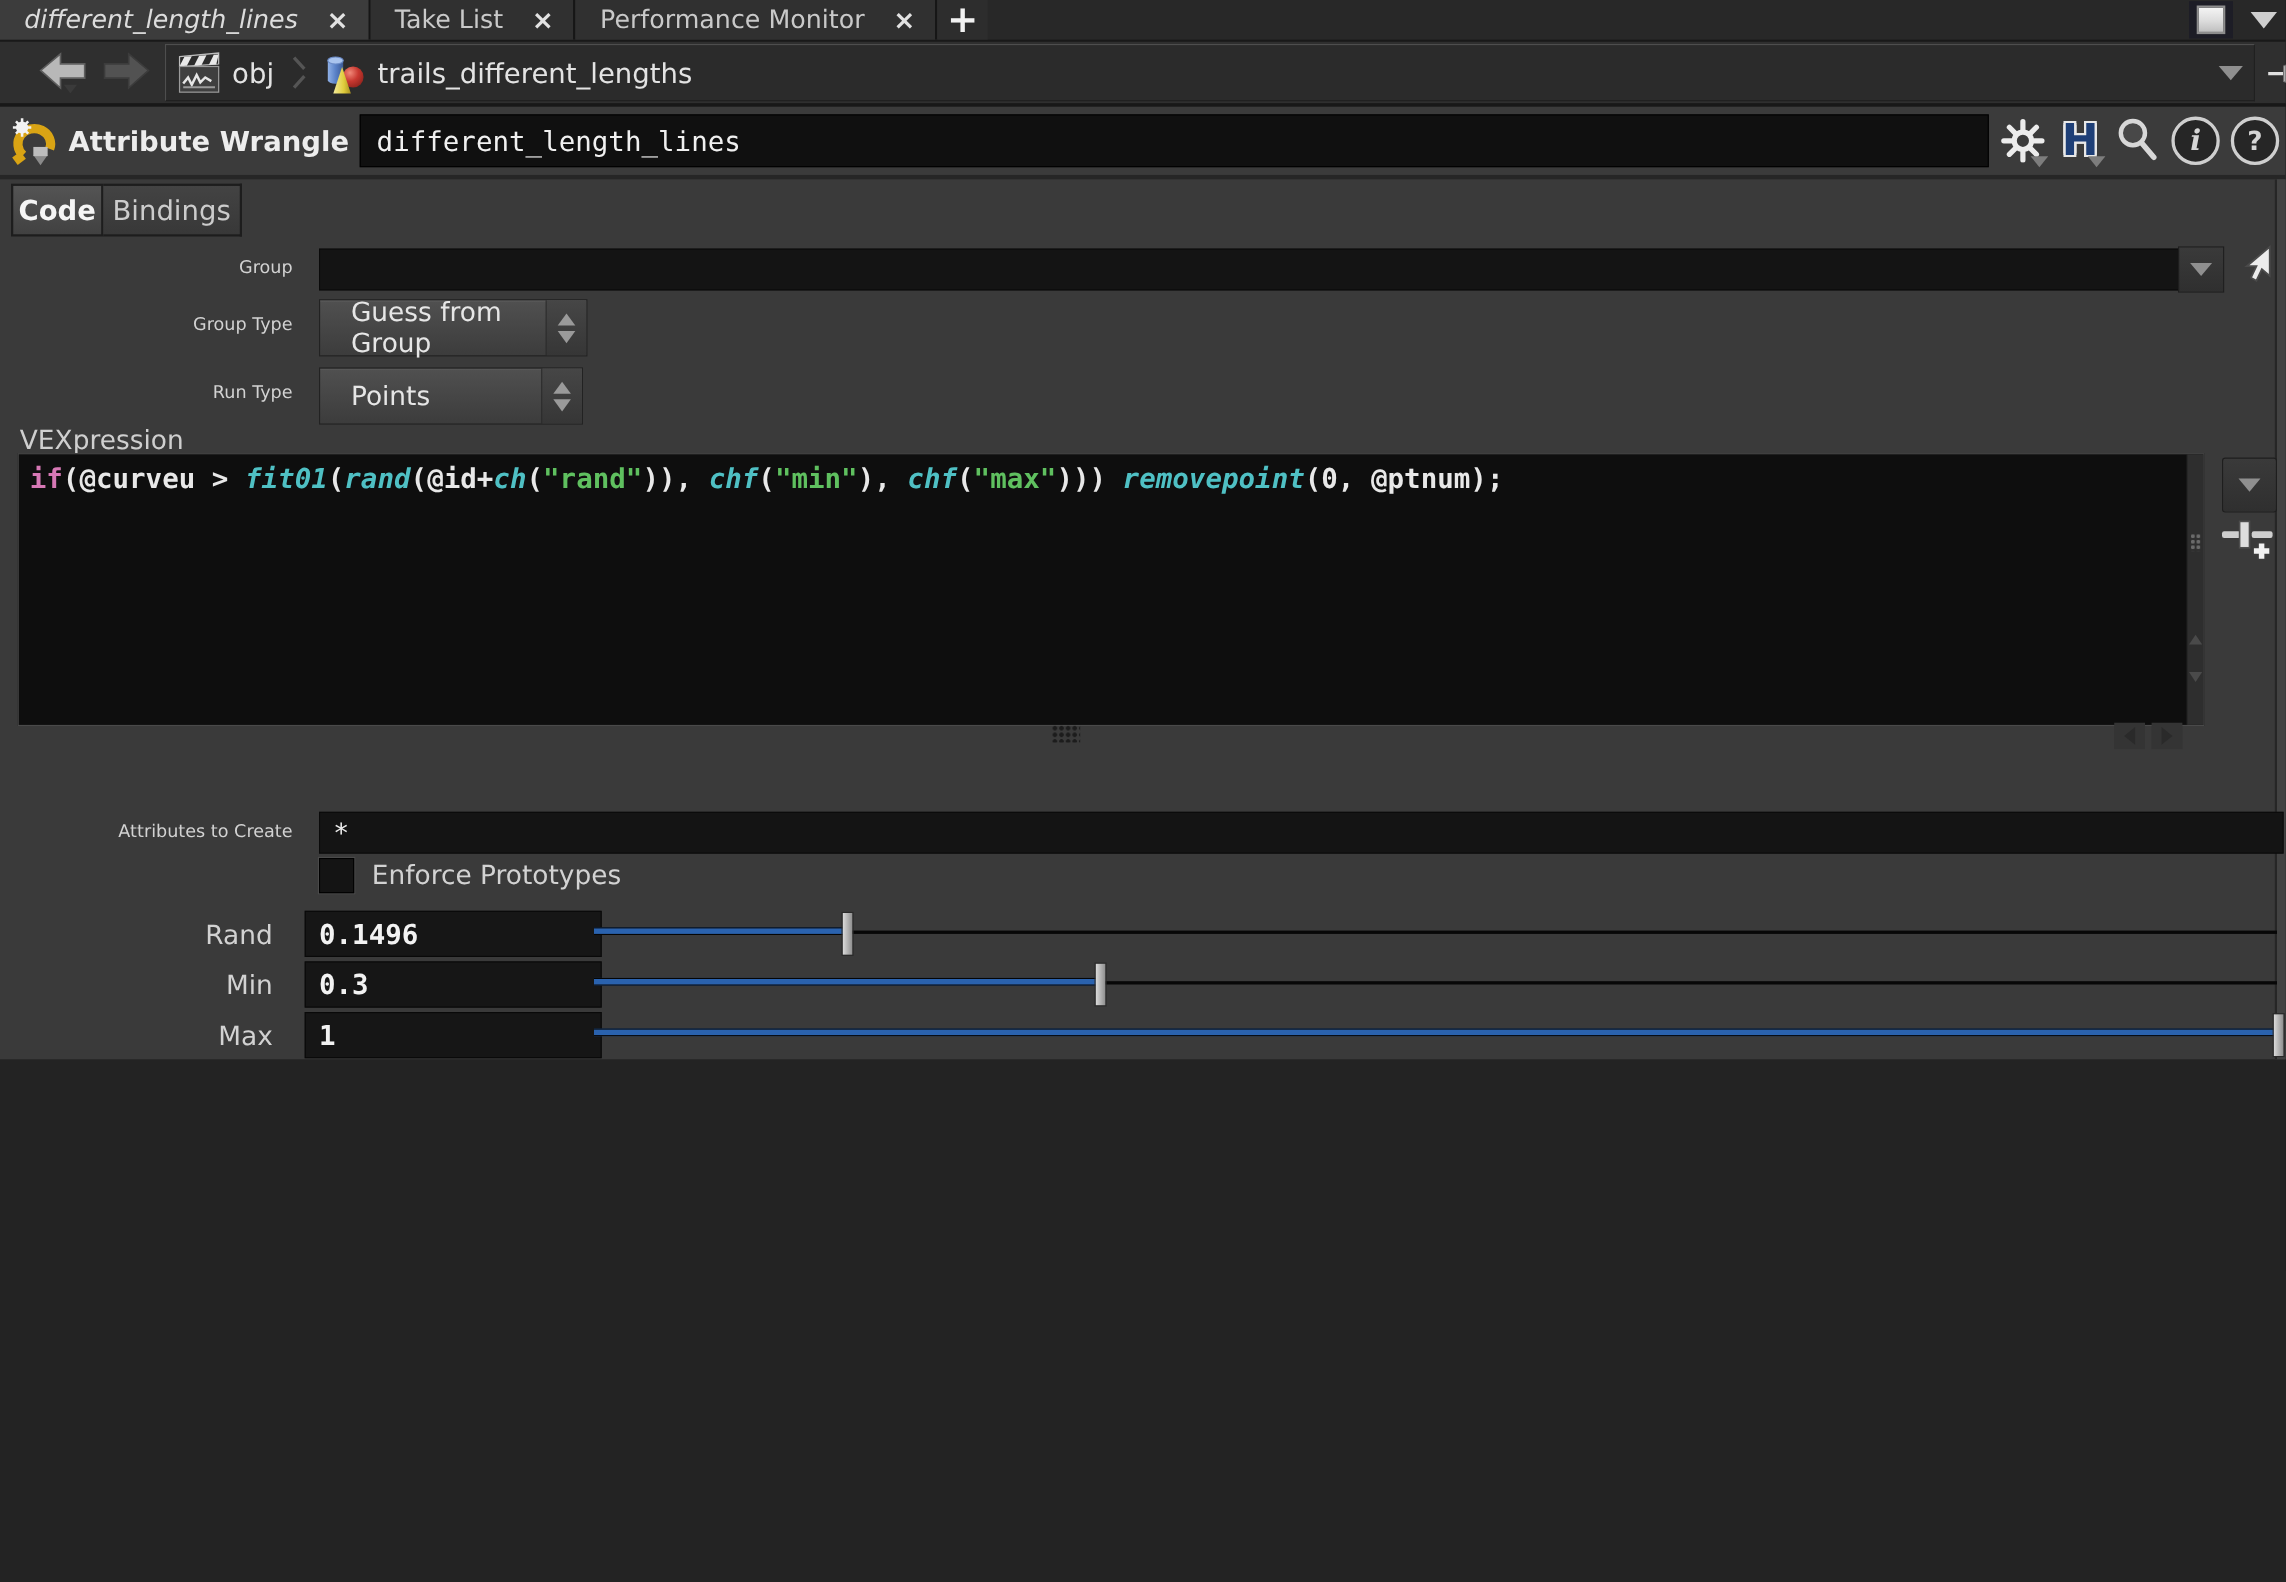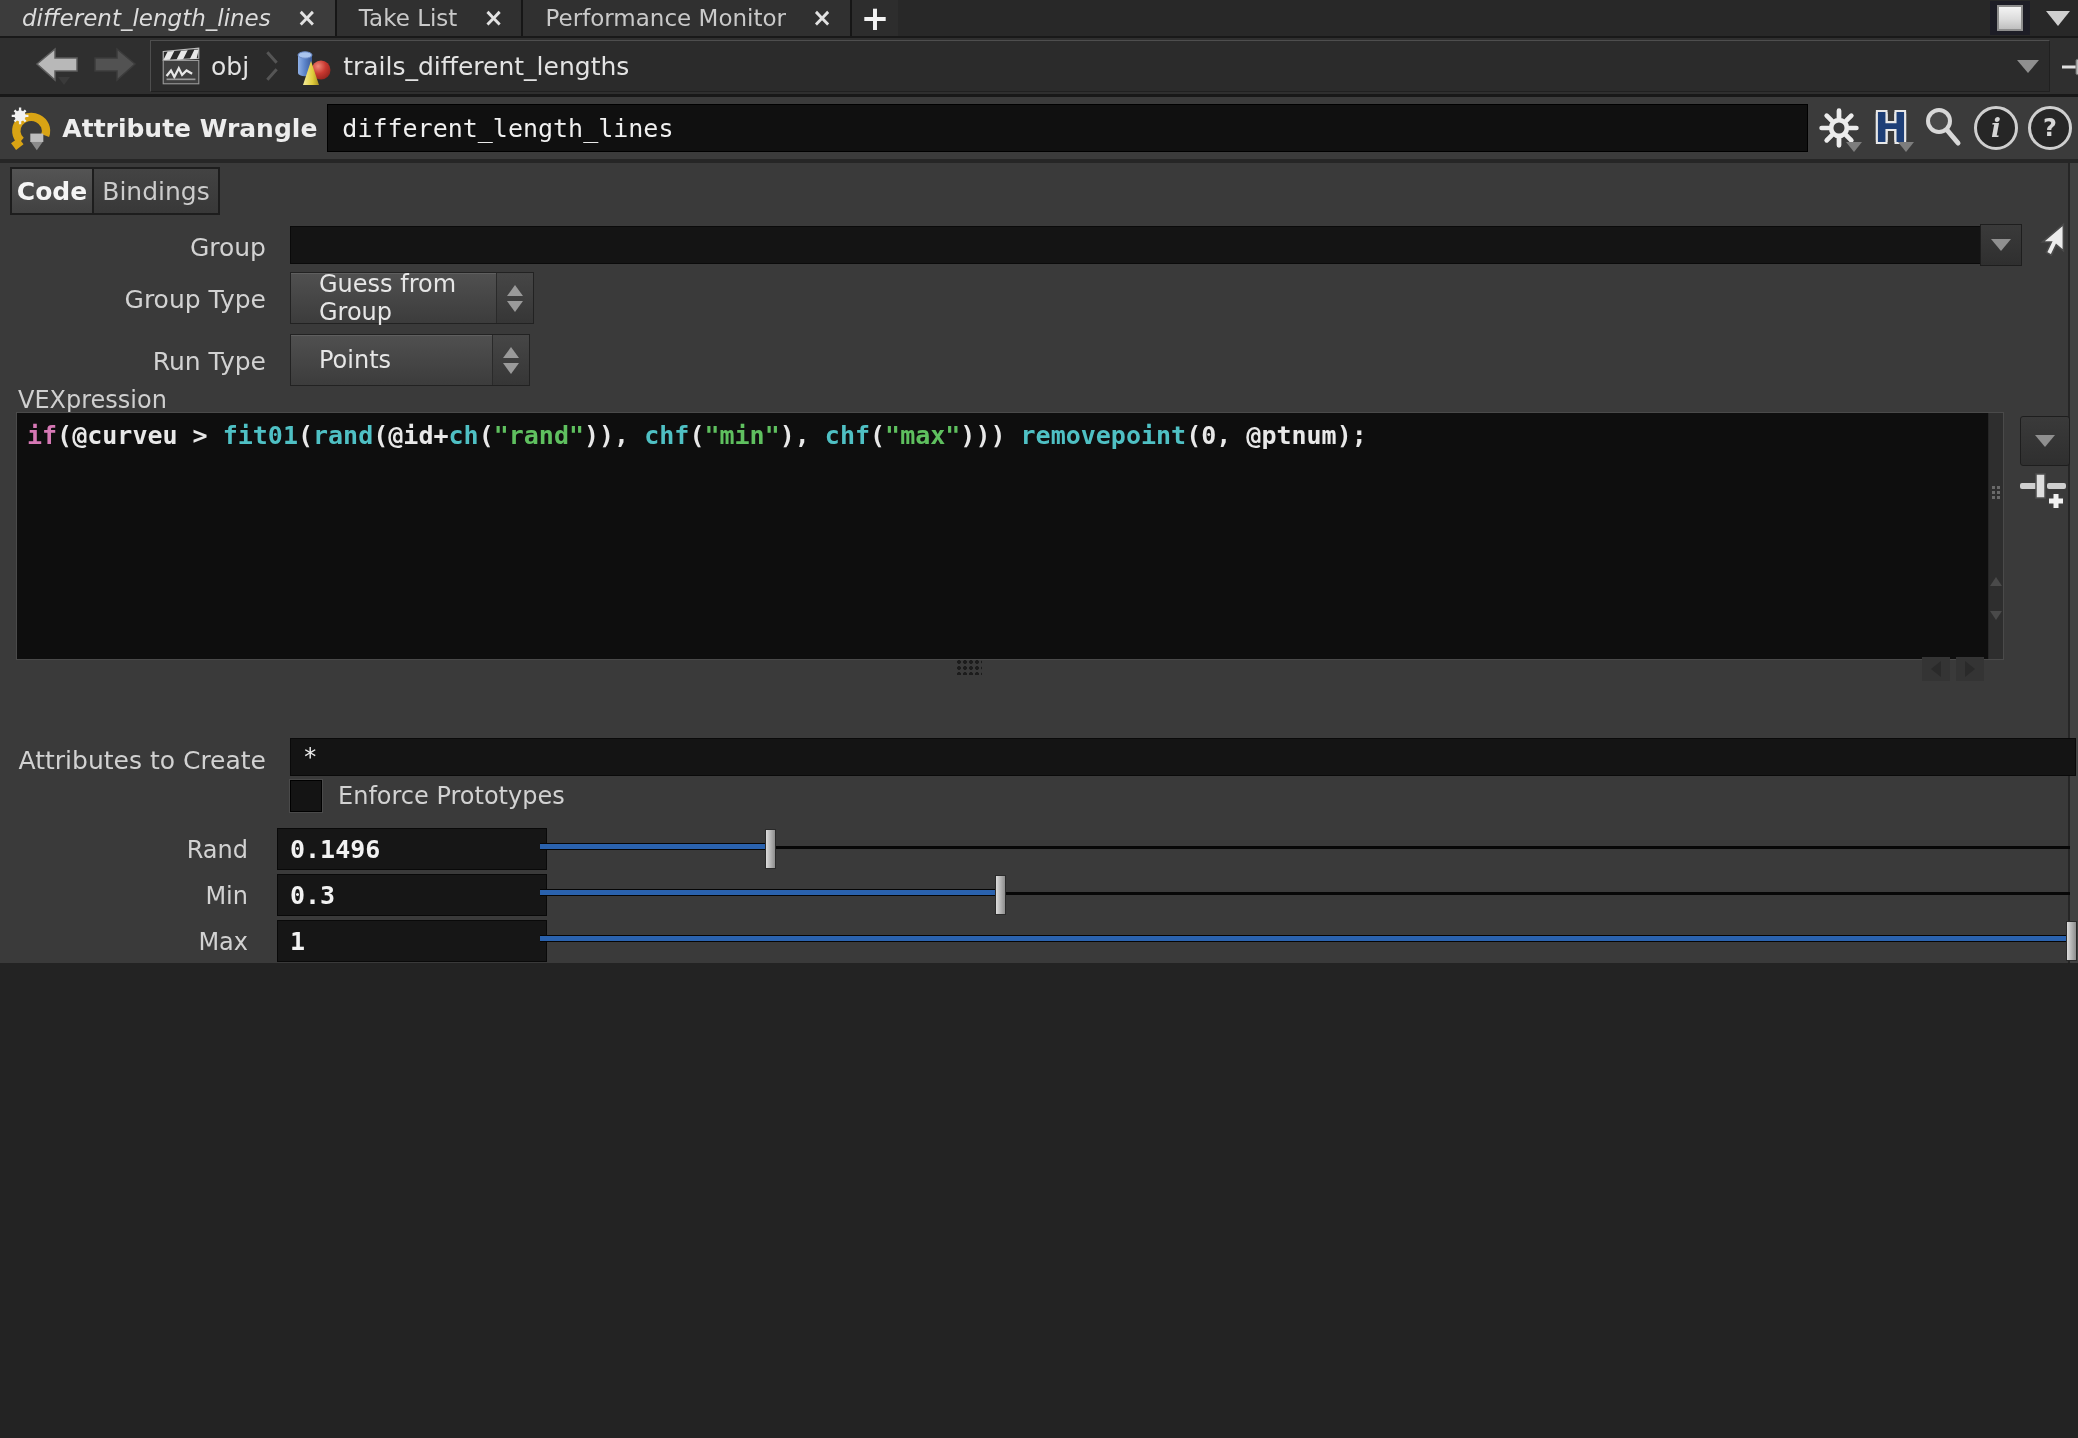--- a/index.html
+++ b/index.html
@@ -63,40 +63,40 @@
   .pane{position:absolute;left:0;top:163px;width:2078px;height:800px;background:#3a3a3a;}
   .pane-scroll{position:absolute;left:2068px;top:0;width:10px;height:800px;background:#424242;border-left:2px solid #262626;}
 
   .foldertabs{position:absolute;left:10px;top:4px;display:flex;}
   .ftab{height:44px;display:flex;align-items:center;justify-content:center;font-size:25px;
         border:2px solid #1d1d1d;color:#cccccc;background:linear-gradient(180deg,#434343,#383838);}
   .ftab.active{background:linear-gradient(180deg,#545454,#414141);color:#f5f5f5;font-weight:bold;}
   .ftab-code{width:80px;}
   .ftab-bind{width:124px;border-left:none;}
 
-  .plabel{position:absolute;text-align:right;font-size:25px;color:#d2d2d2;white-space:nowrap;}
+  .plabel{position:absolute;text-align:right;font-size:16px;color:#d2d2d2;white-space:nowrap;}
   .pfield{position:absolute;background:#141414;border:1px solid #0a0a0a;display:flex;align-items:center;
           color:#ededed;font-size:24px;padding-left:12px;}
   .ddbtn{position:absolute;background:linear-gradient(180deg,#3a3a3a,#2f2f2f);border:1px solid #1e1e1e;
          display:flex;align-items:center;justify-content:center;}
   .ddbtn .tri{width:0;height:0;border-left:10px solid transparent;border-right:10px solid transparent;
               border-top:12px solid #8f8f8f;}
   .dropdown{position:absolute;height:50px;background:linear-gradient(180deg,#505050,#3c3c3c);
             border:1px solid #222;box-shadow:inset 0 1px 0 #5f5f5f;display:flex;align-items:center;gap:10px;}
   .dropdown .dtext{flex:1;font-size:24px;color:#e6e6e6;padding-left:28px;}
   .spinner{width:36px;height:100%;background:linear-gradient(180deg,#464646,#363636);
            border-left:1px solid #2a2a2a;display:flex;flex-direction:column;align-items:center;justify-content:center;gap:5px;}
   .spin-up{width:0;height:0;border-left:8px solid transparent;border-right:8px solid transparent;border-bottom:11px solid #9a9a9a;}
   .spin-dn{width:0;height:0;border-left:8px solid transparent;border-right:8px solid transparent;border-top:11px solid #9a9a9a;}
 
   .vexlabel{position:absolute;left:18px;top:223px;font-size:24px;color:#cfcfcf;}
   .editor{position:absolute;left:16px;top:249px;width:1986px;height:246px;background:#0e0e0e;border:1px solid #4a4a4a;}
   .codeline{position:absolute;left:10px;top:8px;font-size:25px;font-weight:bold;white-space:pre;}
   .tok-keyword{color:var(--tok-keyword,#d678b5);}
-  .tok-func{color:var(--tok-func,#4fc0c4);}
+  .tok-func{color:var(--tok-func,#4fc0c4);font-style:italic;}
   .tok-string{color:var(--tok-string,#5fc05f);}
   .tok-plain{color:var(--tok-plain,#e8e8e8);}
   .ed-scroll{position:absolute;right:0;top:0;width:14px;height:100%;background:#2e2e2e;border-left:1px solid #262626;}
   .ed-grip{position:absolute;right:2px;top:72px;width:10px;height:16px;
            background-image:radial-gradient(#6a6a6a 1.6px,transparent 2px);background-size:5px 5px;}
   .faint-tri-up{position:absolute;right:1px;width:0;height:0;border-left:6px solid transparent;border-right:6px solid transparent;border-bottom:9px solid #4a4a4a;}
   .faint-tri-dn{position:absolute;right:1px;width:0;height:0;border-left:6px solid transparent;border-right:6px solid transparent;border-top:9px solid #4a4a4a;}
   .ed-ddbtn{position:absolute;left:2020px;top:253px;width:48px;height:48px;border-radius:3px;}
   .ed-addslider{position:absolute;left:2018px;top:305px;width:52px;height:46px;}
   .hgrip{position:absolute;left:956px;top:496px;width:26px;height:16px;

